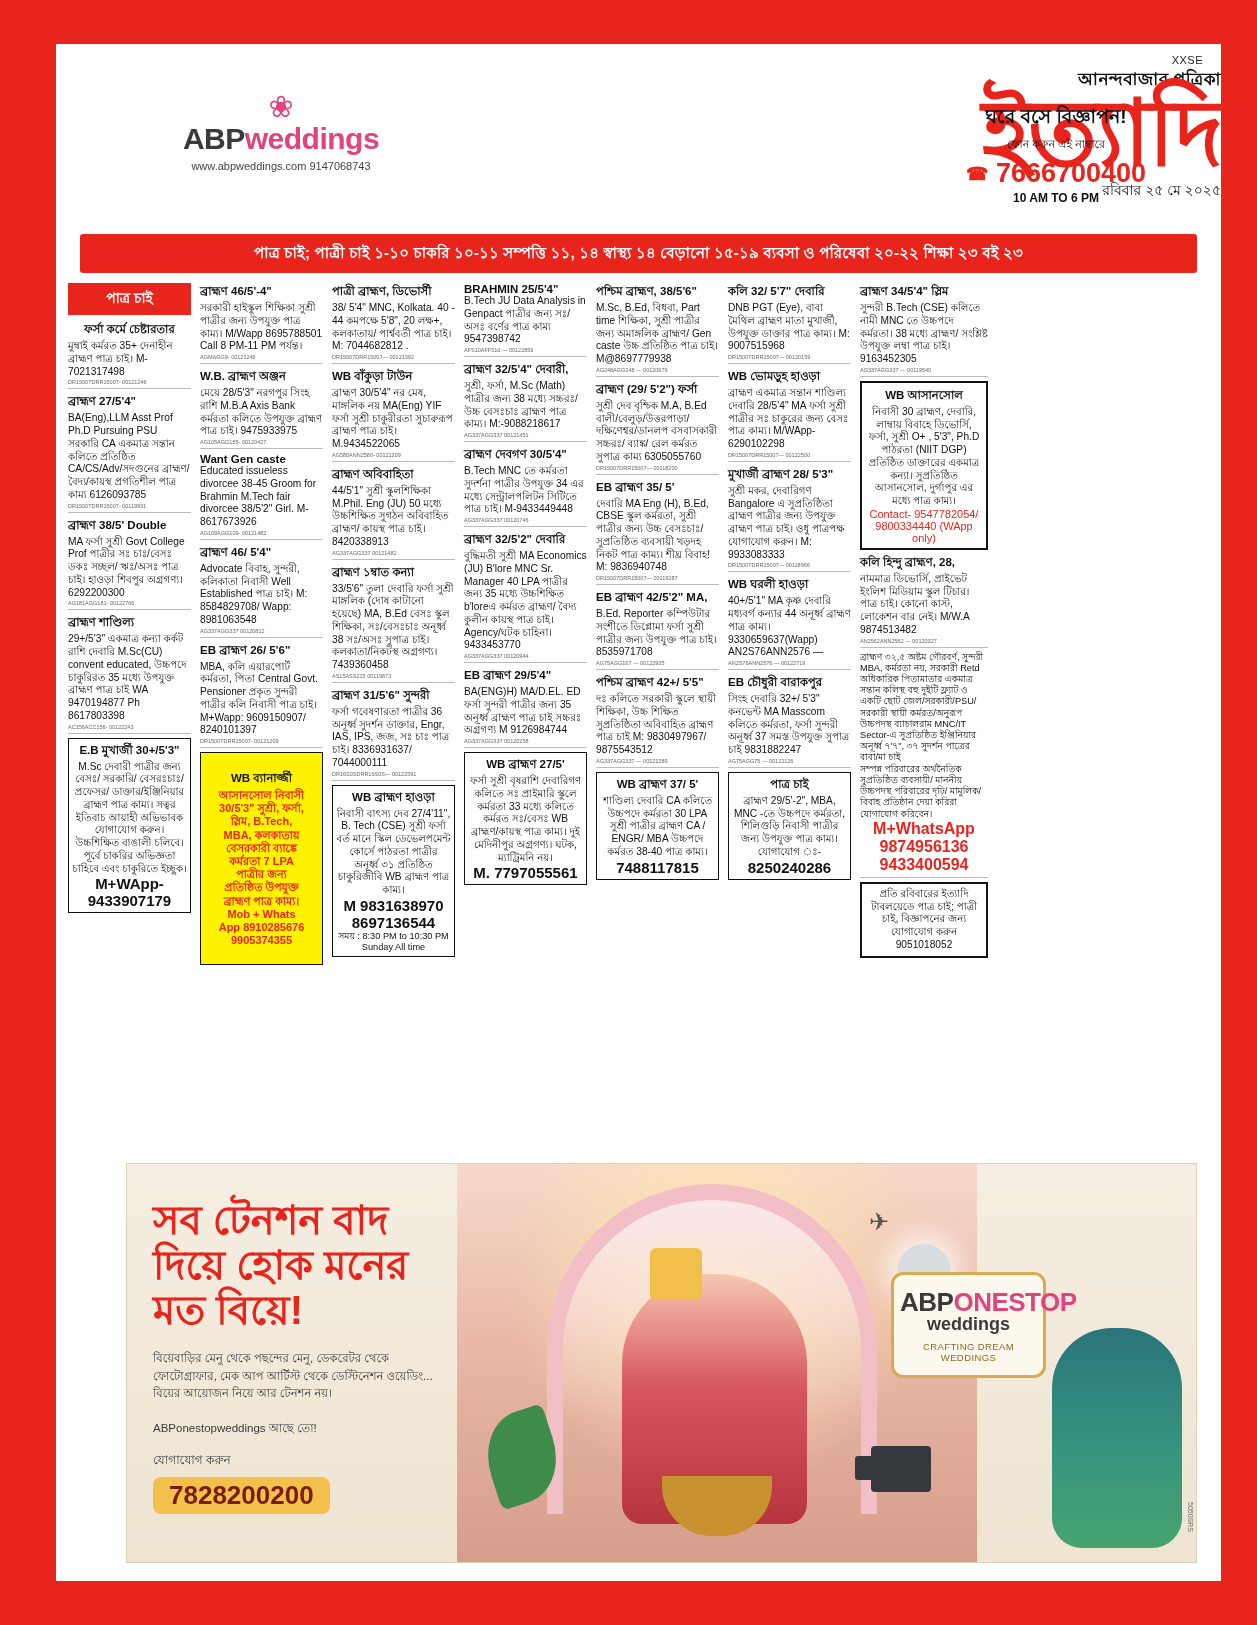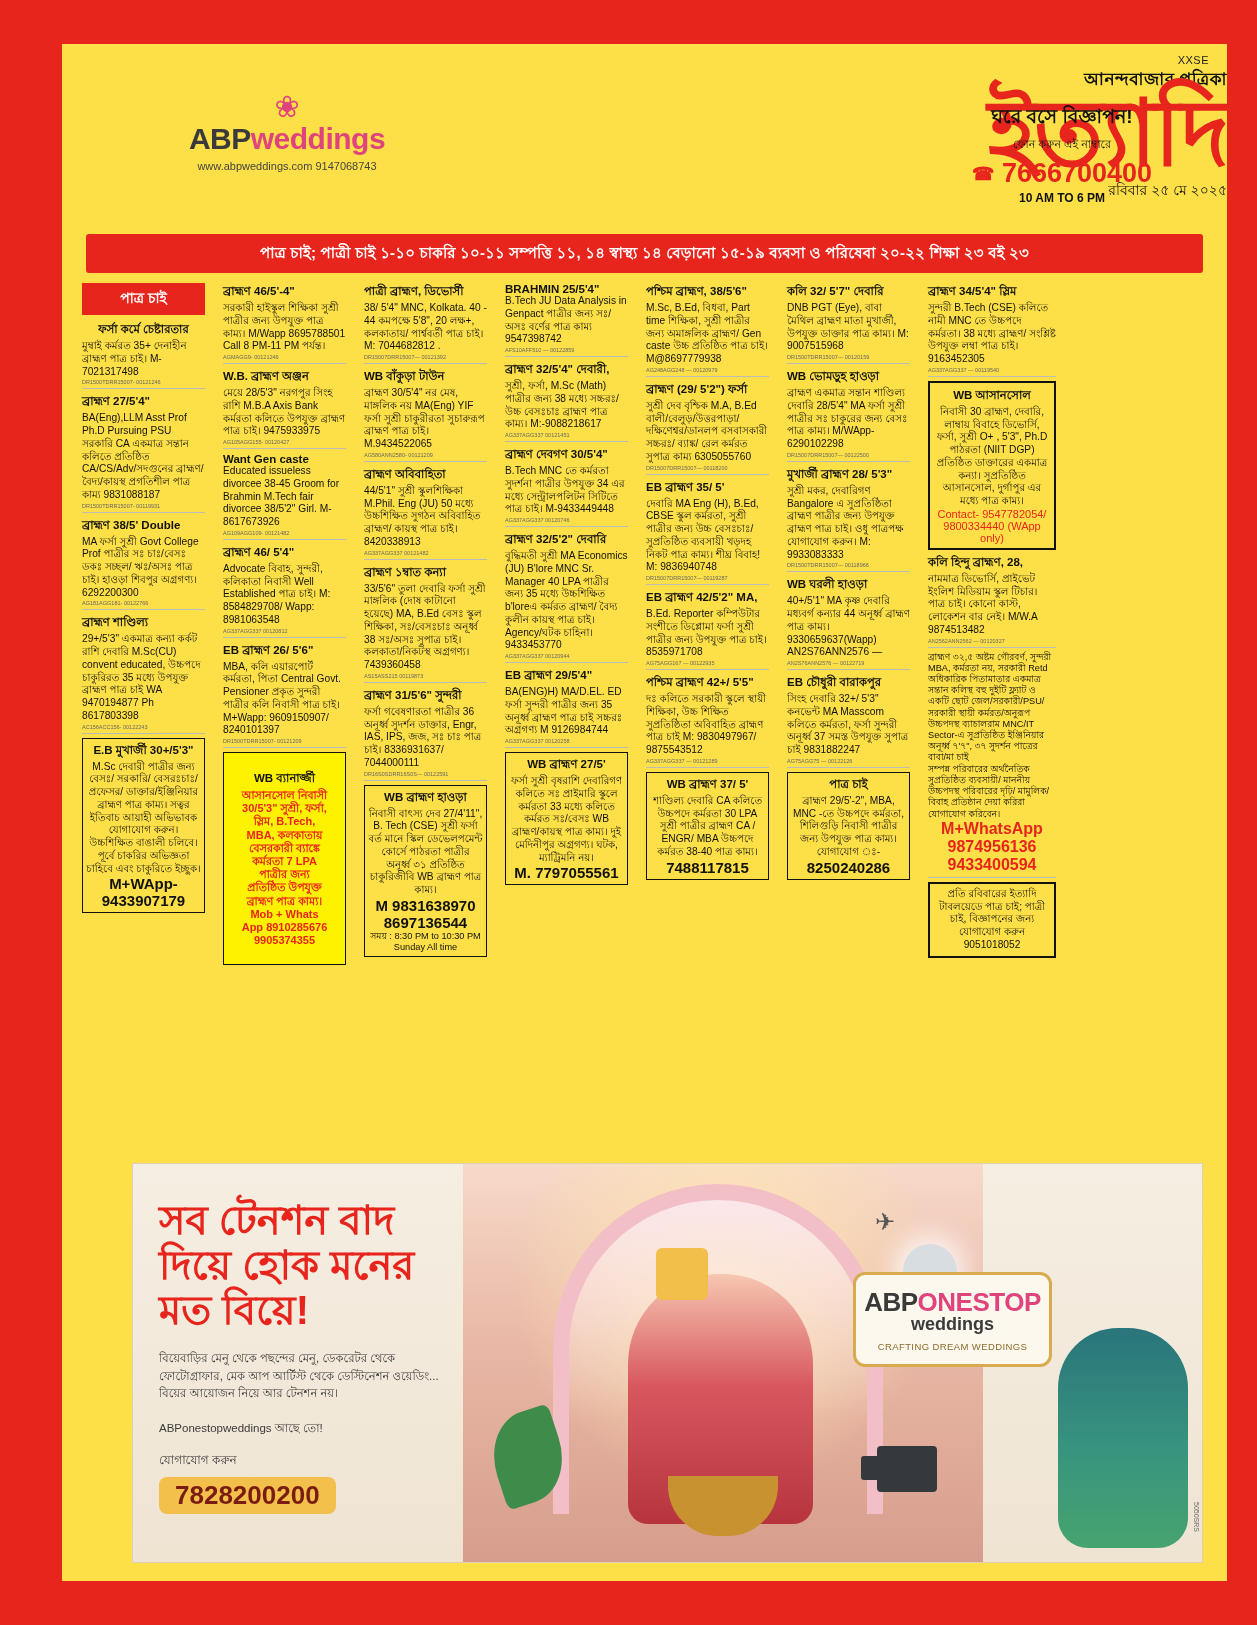--- a/index.html
+++ b/index.html
@@ -4,22 +4,22 @@
 <style>
   * { box-sizing: border-box; }
   html, body { margin:0; padding:0; }
   body {
     width:1257px; height:1625px;
     background:#e8251d;
     font-family:"Liberation Sans", sans-serif;
     overflow:hidden;
   }
   .page {
-    position:absolute; left:62px; top:44px; width:1165px; height:1537px;
-    background:#fde047;
+    position:absolute; left:56px; top:44px; width:1165px; height:1537px;
+    background:#ffffff;
   }
   
   .masthead { position:relative; height:190px; }
   .xxse { position:absolute; right:18px; top:10px; font-size:11px; color:#222; letter-spacing:.5px;}
   .abp-logo { position:absolute; left:110px; top:48px; width:230px; text-align:center; }
   .abp-logo .bfly { font-size:30px; color:#e0447d; line-height:1; }
   .abp-logo .lname { font-size:30px; font-weight:bold; color:#3a3a3a; letter-spacing:-0.5px; }
   .abp-logo .lname b { color:#e0447d; }
   .abp-logo .lurl { font-size:11px; color:#444; margin-top:4px; }
   .title-wrap { position:absolute; left:0; right:0; top:22px; text-align:right; }
@@ -33,21 +33,21 @@
   .phone-box .p3 .ic { font-size:18px; vertical-align:2px;}
   .phone-box .p4 { font-size:12px; font-weight:bold; color:#111; margin-top:2px;}
   
   .indexbar {
     margin:0 24px; background:#e8251d; color:#fff; text-align:center;
     font-size:15px; font-weight:bold; padding:7px 4px; border-radius:3px;
     letter-spacing:.2px;
   }
   
   .cols {
-    display:flex; gap:18px; margin:10px 24px 0 20px; height:770px;
+    display:flex; gap:9px; margin:10px 24px 0 12px; height:770px;
     font-size:11px; color:#111;
   }
   .col { width:123px; display:flex; flex-direction:column; gap:4px; }
   .col.wide { width:128px; }
   .ad { border-bottom:1px solid #bbb; padding-bottom:3px; }
   .ad .hd { font-weight:bold; font-size:11.5px; text-align:center; }
   .ad .hd.l { text-align:left; }
   .ad .bd { font-size:10.2px; line-height:1.25; }
   .ad .code { font-size:5.5px; color:#666; letter-spacing:0; margin-top:1px;}
   .ptr-header {
@@ -101,21 +101,21 @@
     position:absolute; left:205px; bottom:26px; width:110px; height:60px;
     background:#c7922f; border-radius:0 0 50px 50px;
   }
   .photo .leaf { position:absolute; left:30px; bottom:60px; width:70px; height:90px;
     background:#3f8b4a; border-radius:60% 10% 60% 10%; transform:rotate(-18deg);}
   .photo .cam { position:absolute; right:46px; bottom:70px; width:60px; height:46px; background:#35383c; border-radius:4px;}
   .photo .cam:after{content:"";position:absolute;left:-16px;top:10px;width:18px;height:24px;background:#35383c;border-radius:3px;}
   .photo .light { position:absolute; right:26px; top:80px; width:54px; height:54px; background:#d8dde2; border-radius:50%; box-shadow:0 0 26px 10px rgba(255,255,255,.75);}
   .photo .plane { position:absolute; right:88px; top:44px; color:#555; font-size:24px; }
   .banner .onestop {
-    position:absolute; right:150px; top:108px; width:199px; text-align:center;
+    position:absolute; right:150px; top:108px; width:155px; text-align:center;
     border:3px solid #d8ab4e; border-radius:12px; padding:12px 6px; background:#fdf8ee;
   }
   .banner .onestop .o1 { font-size:26px; font-weight:bold; color:#3a3a3a; letter-spacing:-.5px;}
   .banner .onestop .o1 em { font-style:normal; color:#e0447d;}
   .banner .onestop .o2 { font-size:18px; font-weight:bold; color:#3a3a3a; margin-top:-4px;}
   .banner .onestop .o3 { font-size:9.5px; color:#8a6a2a; margin-top:6px; letter-spacing:.4px;}
   .banner .peacock {
     position:absolute; right:14px; bottom:14px; width:130px; height:220px;
     background:linear-gradient(180deg,#1f6f76 0%, #2e8f7a 55%, #3ea06a 100%);
     border-radius:60px 60px 30px 30px; opacity:.95;
@@ -157,21 +157,21 @@
 
     <div class="col">
       <div class="ptr-header">পাত্র চাই</div>
       <div class="ad">
         <div class="hd">ফর্সা কর্মে চেষ্টারতার</div>
         <div class="bd">মুম্বাই কর্মরত 35+ দেনাহীন ব্রাহ্মণ পাত্র চাই। M-7021317498</div>
         <div class="code">DR1500TDRR15007-        00121246</div>
       </div>
       <div class="ad">
         <div class="hd l">ব্রাহ্মণ 27/5'4"</div>
-        <div class="bd">BA(Eng),LLM Asst Prof Ph.D Pursuing PSU সরকারি CA একমাত্র সন্তান কলিতে প্রতিষ্ঠিত CA/CS/Adv/সদগুনের ব্রাহ্মণ/বৈদ্য/কায়স্থ প্রগতিশীল পাত্র কাম্য 9831088187</div>
+        <div class="bd">BA(Eng),LLM Asst Prof Ph.D Pursuing PSU সরকারি CA একমাত্র সন্তান কলিতে প্রতিষ্ঠিত CA/CS/Adv/সদগুনের ব্রাহ্মণ/বৈদ্য/কায়স্থ প্রগতিশীল পাত্র কাম্য 6126093785</div>
         <div class="code">DR1500TDRR15007-        00119931</div>
       </div>
       <div class="ad">
         <div class="hd l">ব্রাহ্মণ 38/5' Double</div>
         <div class="bd">MA ফর্সা সুশ্রী Govt College Prof পাত্রীর সঃ চাঃ/বেসঃ ডকঃ সচ্ছল/ ঋঃ/অসঃ পাত্র চাই। হাওড়া শিবপুর অগ্রগণ্য। 6292200300</div>
         <div class="code">AG181AGG181-            00122766</div>
       </div>
       <div class="ad">
         <div class="hd l">ব্রাহ্মণ শাণ্ডিল্য</div>
         <div class="bd">29+/5'3" একমাত্র কন্যা কর্কট রাশি দেবারি M.Sc(CU) convent educated, উচ্চপদে চাকুরিরত 35 মধ্যে উপযুক্ত ব্রাহ্মণ পাত্র চাই WA 9470194877 Ph 8617803398</div>

